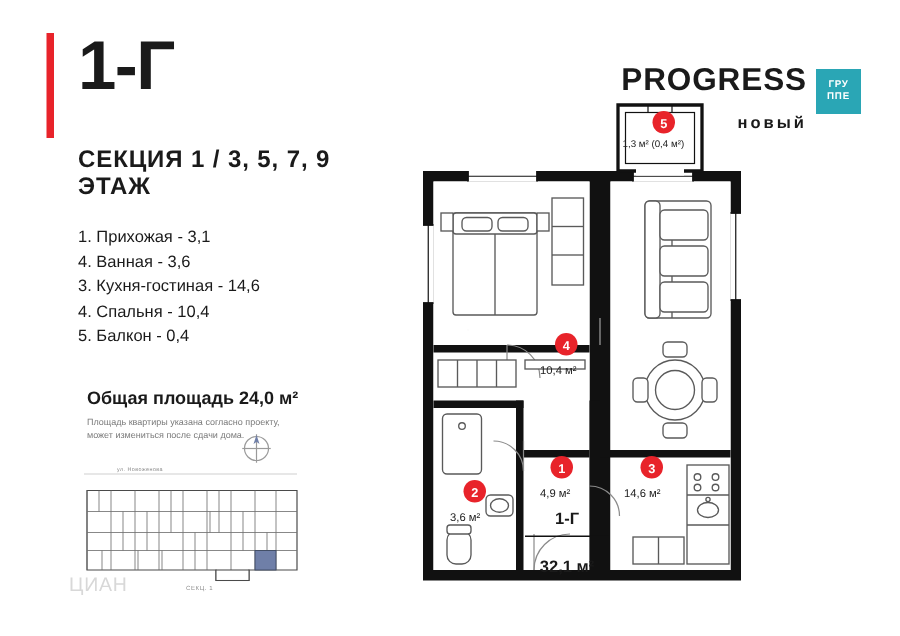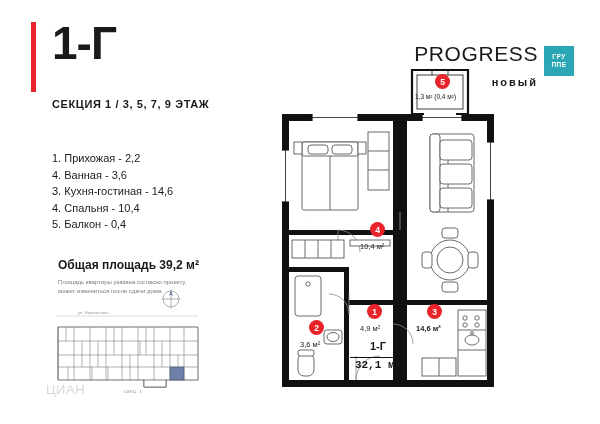--- a/index.html
+++ b/index.html
@@ -7,38 +7,38 @@
     width:600px;height:424px;background:#ffffff;
     font-family:"Liberation Sans", sans-serif;
     color:#1a1a1a;overflow:hidden;position:relative;
   }
   .page{position:absolute;inset:0;}
 
   
   .left{position:absolute;left:0;top:0;width:268px;height:424px;}
   .redbar{position:absolute;left:31px;top:22px;width:5px;height:70px;background:#e8232a;}
   .title{position:absolute;left:52px;top:20px;font-size:46px;font-weight:bold;letter-spacing:-1px;line-height:1;}
-  .section{position:absolute;left:52px;top:98px;font-size:11px;font-weight:bold;letter-spacing:.6px;}
+  .section{position:absolute;left:52px;top:98px;font-size:16px;font-weight:bold;letter-spacing:.6px;}
   .rooms{position:absolute;left:52px;top:150px;font-size:11px;line-height:16.5px;}
   .rooms div{white-space:nowrap;}
   .total{position:absolute;left:58px;top:258px;font-size:12px;font-weight:bold;}
   .note{position:absolute;left:58px;top:278px;width:140px;font-size:6px;line-height:8.5px;color:#7a7a7a;}
 
   
   .keyplan{position:absolute;left:48px;top:305px;width:165px;height:95px;}
   .kp-street{position:absolute;left:30px;top:6px;font-size:3.6px;color:#8d8d8d;letter-spacing:.3px;}
   .kp-label{position:absolute;left:76px;top:84px;font-size:4px;color:#8d8d8d;letter-spacing:.4px;}
   .kp-svg{position:absolute;left:0;top:0;}
   .compass{position:absolute;left:160px;top:288px;width:22px;height:22px;}
   .watermark{position:absolute;left:46px;top:382px;font-size:13px;color:#d8d8d8;letter-spacing:.5px;}
 
   
   .logo{position:absolute;right:26px;top:22px;width:146px;height:36px;}
   .logo-main{position:absolute;right:36px;top:22px;text-align:right;}
-  .logo-progress{font-size:21px;font-weight:normal;letter-spacing:.6px;line-height:20px;}
+  .logo-progress{font-size:21px;font-weight:bold;letter-spacing:.6px;line-height:20px;}
   .logo-novy{font-size:11px;font-weight:bold;letter-spacing:2px;line-height:11px;margin-top:13px;}
   .logo-badge{position:absolute;right:0;top:24px;width:30px;height:30px;background:#2aa6b5;color:#fff;
     font-size:6.5px;font-weight:bold;line-height:8px;display:flex;flex-direction:column;
     align-items:center;justify-content:center;letter-spacing:.5px;}
 
   
   .plan{position:absolute;left:272px;top:62px;width:300px;height:332px;}
   .plan svg{position:absolute;left:0;top:0;}
   .marker{position:absolute;width:15px;height:15px;border-radius:50%;background:#e8232a;color:#fff;
     font-size:8.5px;font-weight:bold;display:flex;align-items:center;justify-content:center;}
@@ -54,28 +54,28 @@
 
   <div class="left">
 
     <div class="redbar"></div>
 
     <div class="title">1-Г</div>
 
     <div class="section">СЕКЦИЯ 1 / 3, 5, 7, 9 ЭТАЖ</div>
 
     <div class="rooms">
-      <div>1. Прихожая - 2,2</div>
+      <div>1. Прихожая - 3,1</div>
       <div>4. Ванная - 3,6</div>
       <div>3. Кухня-гостиная - 14,6</div>
       <div>4. Спальня - 10,4</div>
       <div>5. Балкон - 0,4</div>
     </div>
 
-    <div class="total">Общая площадь 39,2 м²</div>
+    <div class="total">Общая площадь 24,0 м²</div>
     <div class="note">Площадь квартиры указана согласно проекту, может измениться после сдачи дома.</div>
 
     <div class="keyplan">
       <div class="kp-street">ул. Новоженова</div>
       <svg class="kp-svg" width="165" height="95" viewBox="0 0 165 95">
 
         <line x1="8" y1="11" x2="150" y2="11" stroke="#cfcfcf" stroke-width="0.7"></line>
 
         <g stroke="#4a4a4a" stroke-width="0.8" fill="#ffffff">
           <path d="M10,22 L150,22 L150,75 L118,75 L118,82 L96,82 L96,75 L10,75 Z"></path>
@@ -301,20 +301,20 @@
     <div class="marker" style="left:98px;top:160px;">4</div>
     <div class="area" style="left:88px;top:180px;">10,4 м²</div>
 
     <div class="marker" style="left:95px;top:242px;">1</div>
     <div class="area" style="left:88px;top:262px;">4,9 м²</div>
 
     <div class="marker" style="left:37px;top:258px;">2</div>
     <div class="area" style="left:28px;top:278px;">3,6 м²</div>
 
     <div class="marker" style="left:155px;top:242px;">3</div>
-    <div class="area" style="left:144px;top:262px;font-weight:bold;">14,6 м²</div>
+    <div class="area" style="left:144px;top:262px;">14,6 м²</div>
 
     <div class="flat-id" style="left:78px;top:278px;width:56px;">1-Г</div>
     <div class="flat-rule" style="left:78px;top:295px;width:56px;"></div>
-    <div class="flat-id sq" style="left:78px;top:297px;width:56px;font-family:Liberation Mono, monospace;">32,1 м²</div>
+    <div class="flat-id sq" style="left:78px;top:310px;width:56px;">32,1 м²</div>
   </div>
 
 </div>
 
 </body></html>

